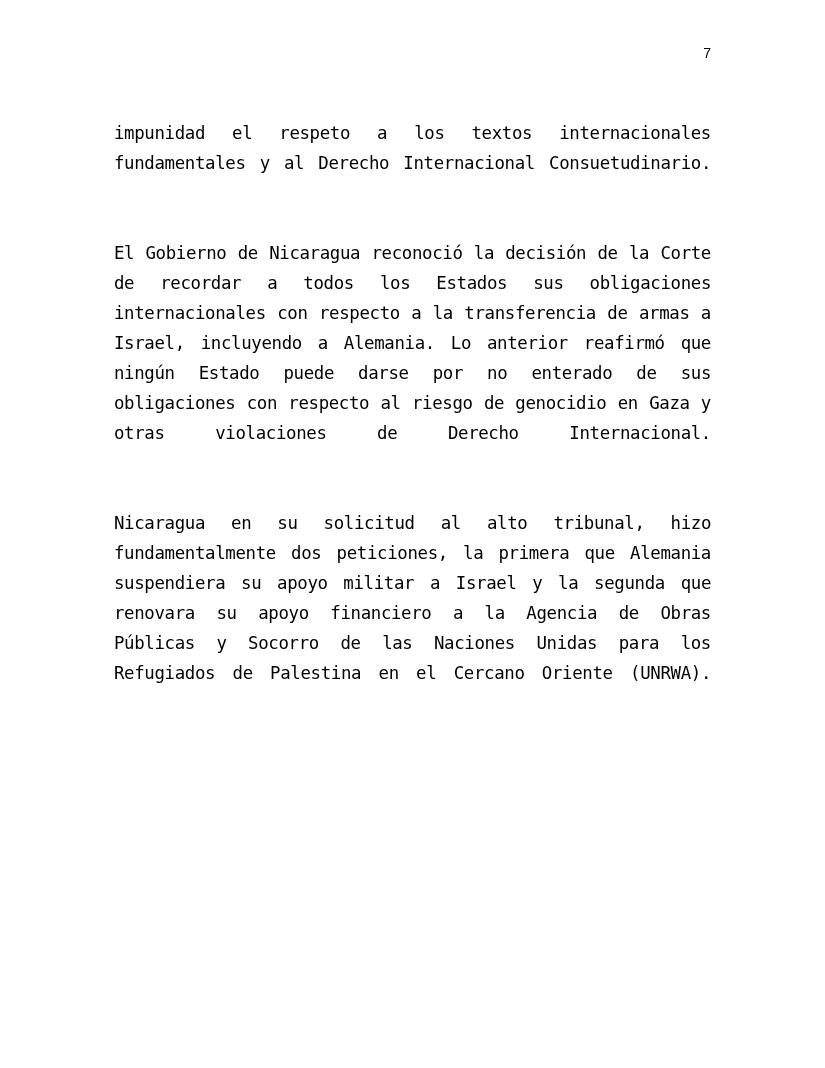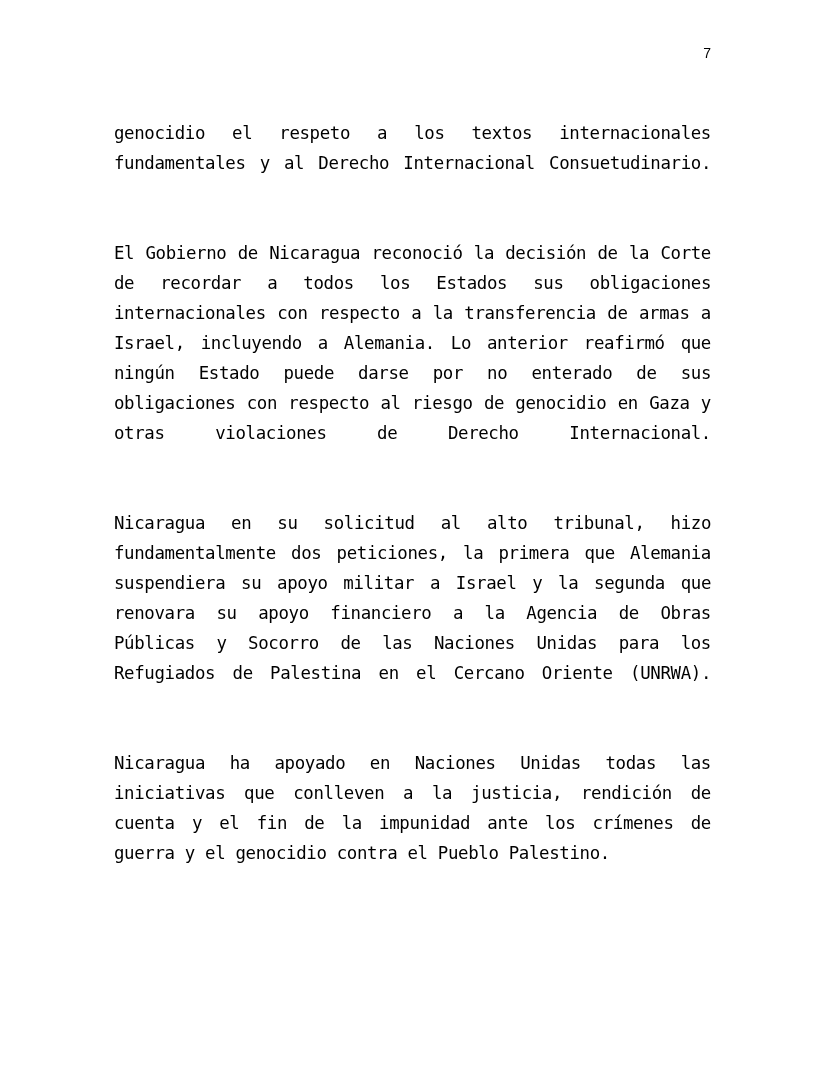--- a/index.html
+++ b/index.html
@@ -66,23 +66,22 @@
 </style>
 </head>
 <body>
 
 <div class="page">
 
   <div class="page-number">7</div>
 
   <div class="body-text">
 
-    <p class="para">genocidio el respeto a los textos internacionales fundamentales y al Derecho Internacional Consuetudinario.</p>
+    <p class="para">impunidad el respeto a los textos internacionales fundamentales y al Derecho Internacional Consuetudinario.</p>
 
     <p class="para">El Gobierno de Nicaragua reconoció la decisión de la Corte de recordar a todos los Estados sus obligaciones internacionales con respecto a la transferencia de armas a Israel, incluyendo a Alemania. Lo anterior reafirmó que ningún Estado puede darse por no enterado de sus obligaciones con respecto al riesgo de genocidio en Gaza y otras violaciones de Derecho Internacional.</p>
 
     <p class="para">Nicaragua en su solicitud al alto tribunal, hizo fundamentalmente dos peticiones, la primera que Alemania suspendiera su apoyo militar a Israel y la segunda que renovara su apoyo financiero a la Agencia de Obras Públicas y Socorro de las Naciones Unidas para los Refugiados de Palestina en el Cercano Oriente (UNRWA).</p>
 
-    <p class="para fullwidth-last">Nicaragua ha apoyado en Naciones Unidas todas las iniciativas que conlleven a la justicia, rendición de cuenta y el fin de la impunidad ante los crímenes de guerra y el genocidio contra el Pueblo Palestino.</p>
 
   </div>
 
 </div>
 
 </body></html>

